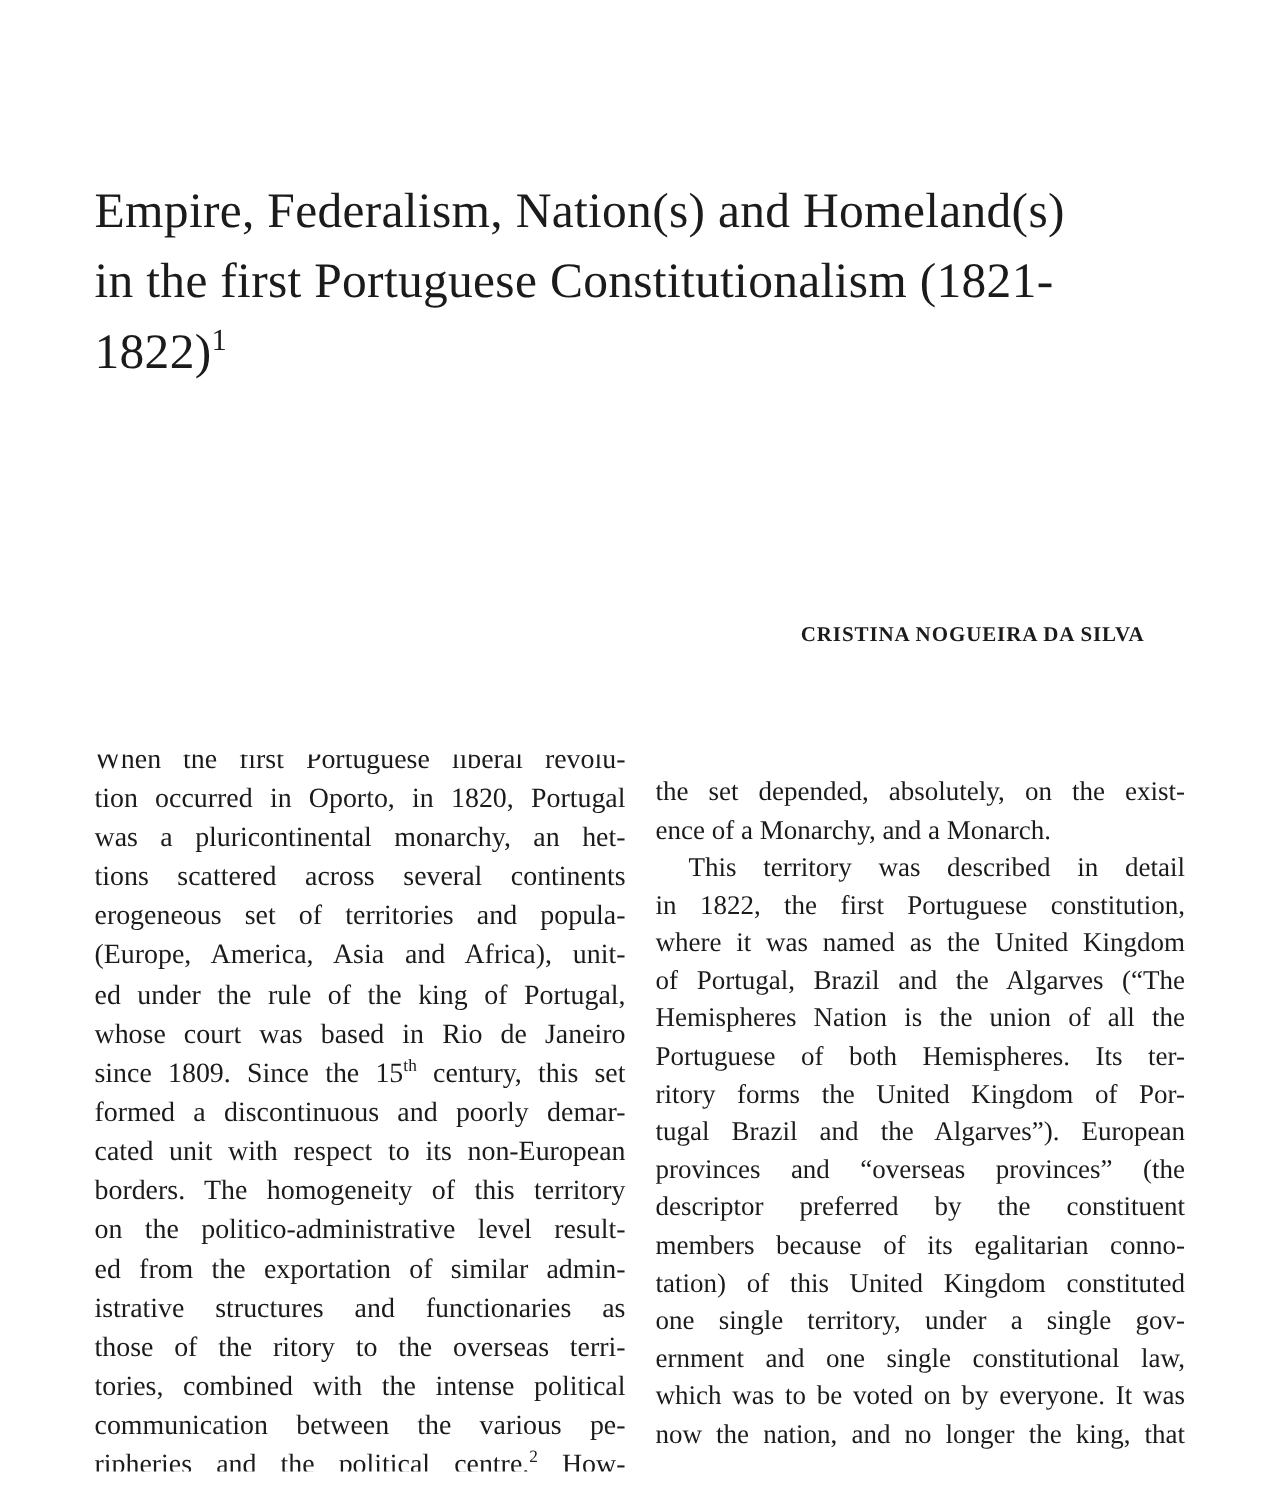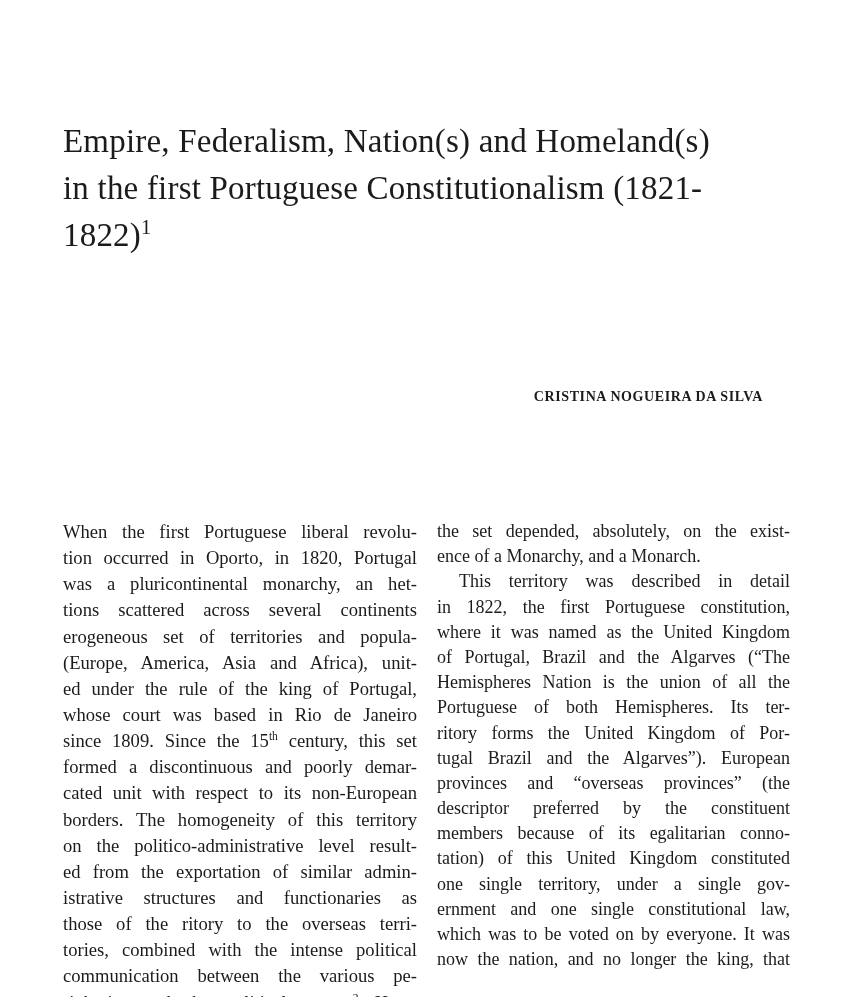--- a/index.html
+++ b/index.html
@@ -22,35 +22,36 @@
     font-size: 33px;
     font-weight: normal;
     line-height: 47px;
     letter-spacing: 0.2px;
   }
   .title .line { height: 47px; }
   .author {
     position: absolute;
     left: 63px;
     right: 89px;
-    top: 389px;
+    top: 416px;
     text-align: right;
     font-weight: bold;
     font-size: 14px;
     letter-spacing: 0.6px;
   }
   .columns {
     position: absolute;
     left: 63px;
-    top: 519px;
+    top: 503px;
     width: 727px;
     height: 478px;
     display: flex;
     gap: 20px;
     overflow: hidden;
+    align-items: center;
   }
   .line { overflow: hidden; }
   .col .line {
     text-align: justify;
     text-align-last: justify;
   }
   .col-left { width: 355px; font-size: 18.6px; }
   .col-left .line { height: 26.15px; line-height: 26.15px; }
   .col-right { width: 354px; font-size: 18px; }
   .col-right .line { height: 25.2px; line-height: 25.2px; }

